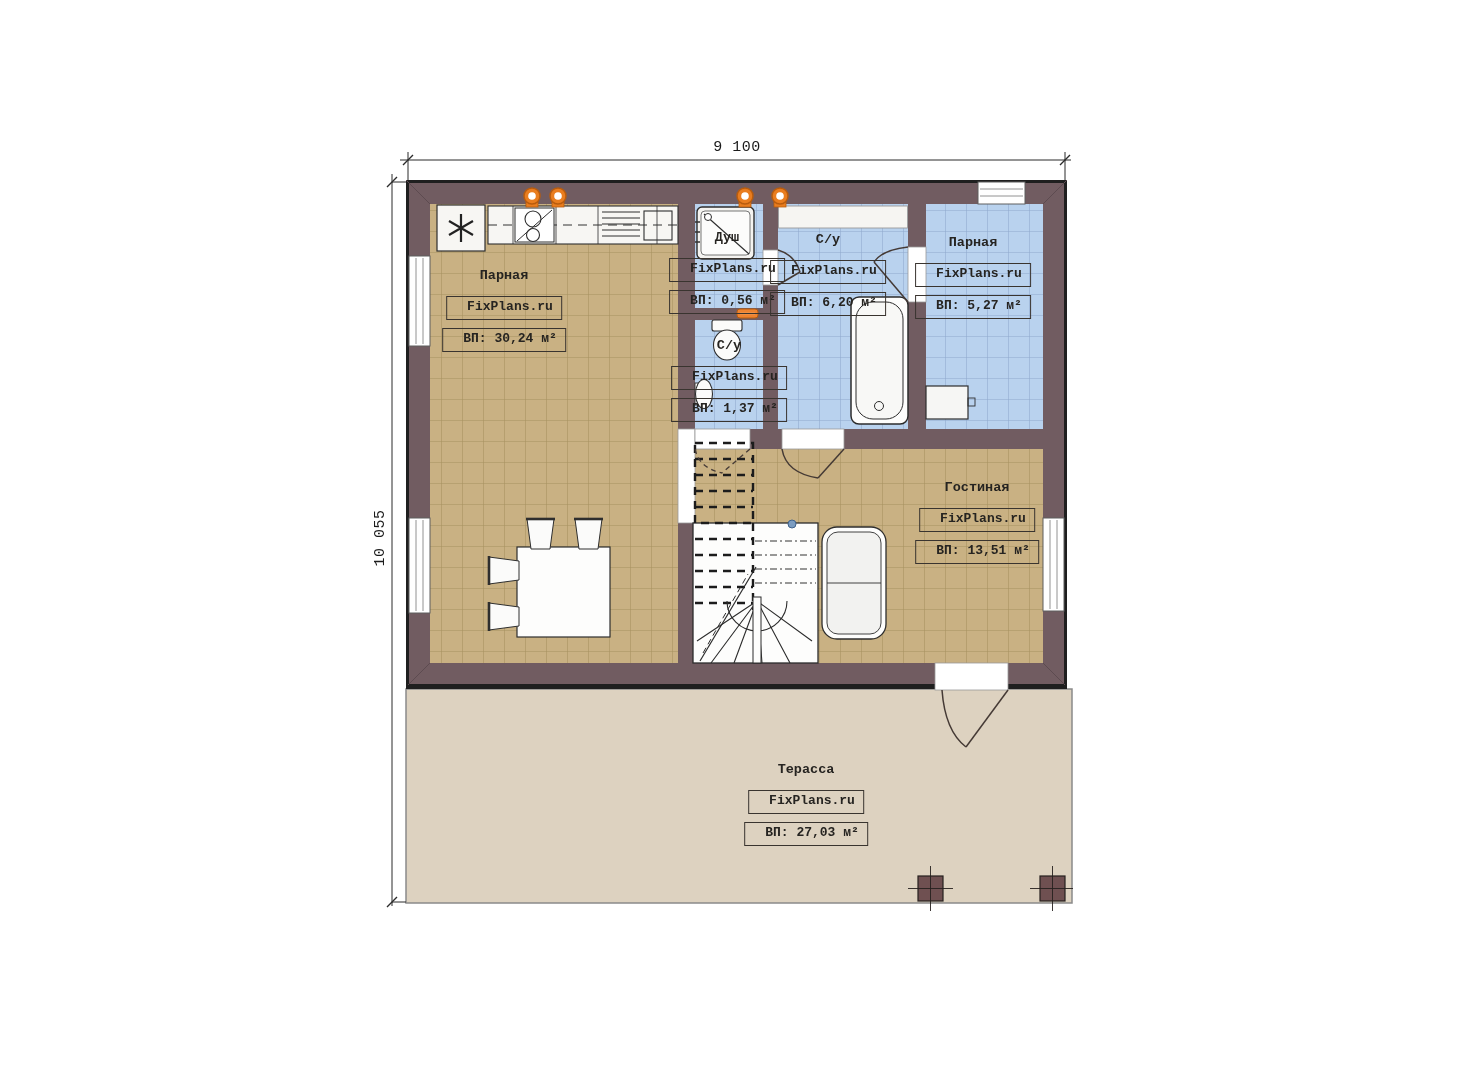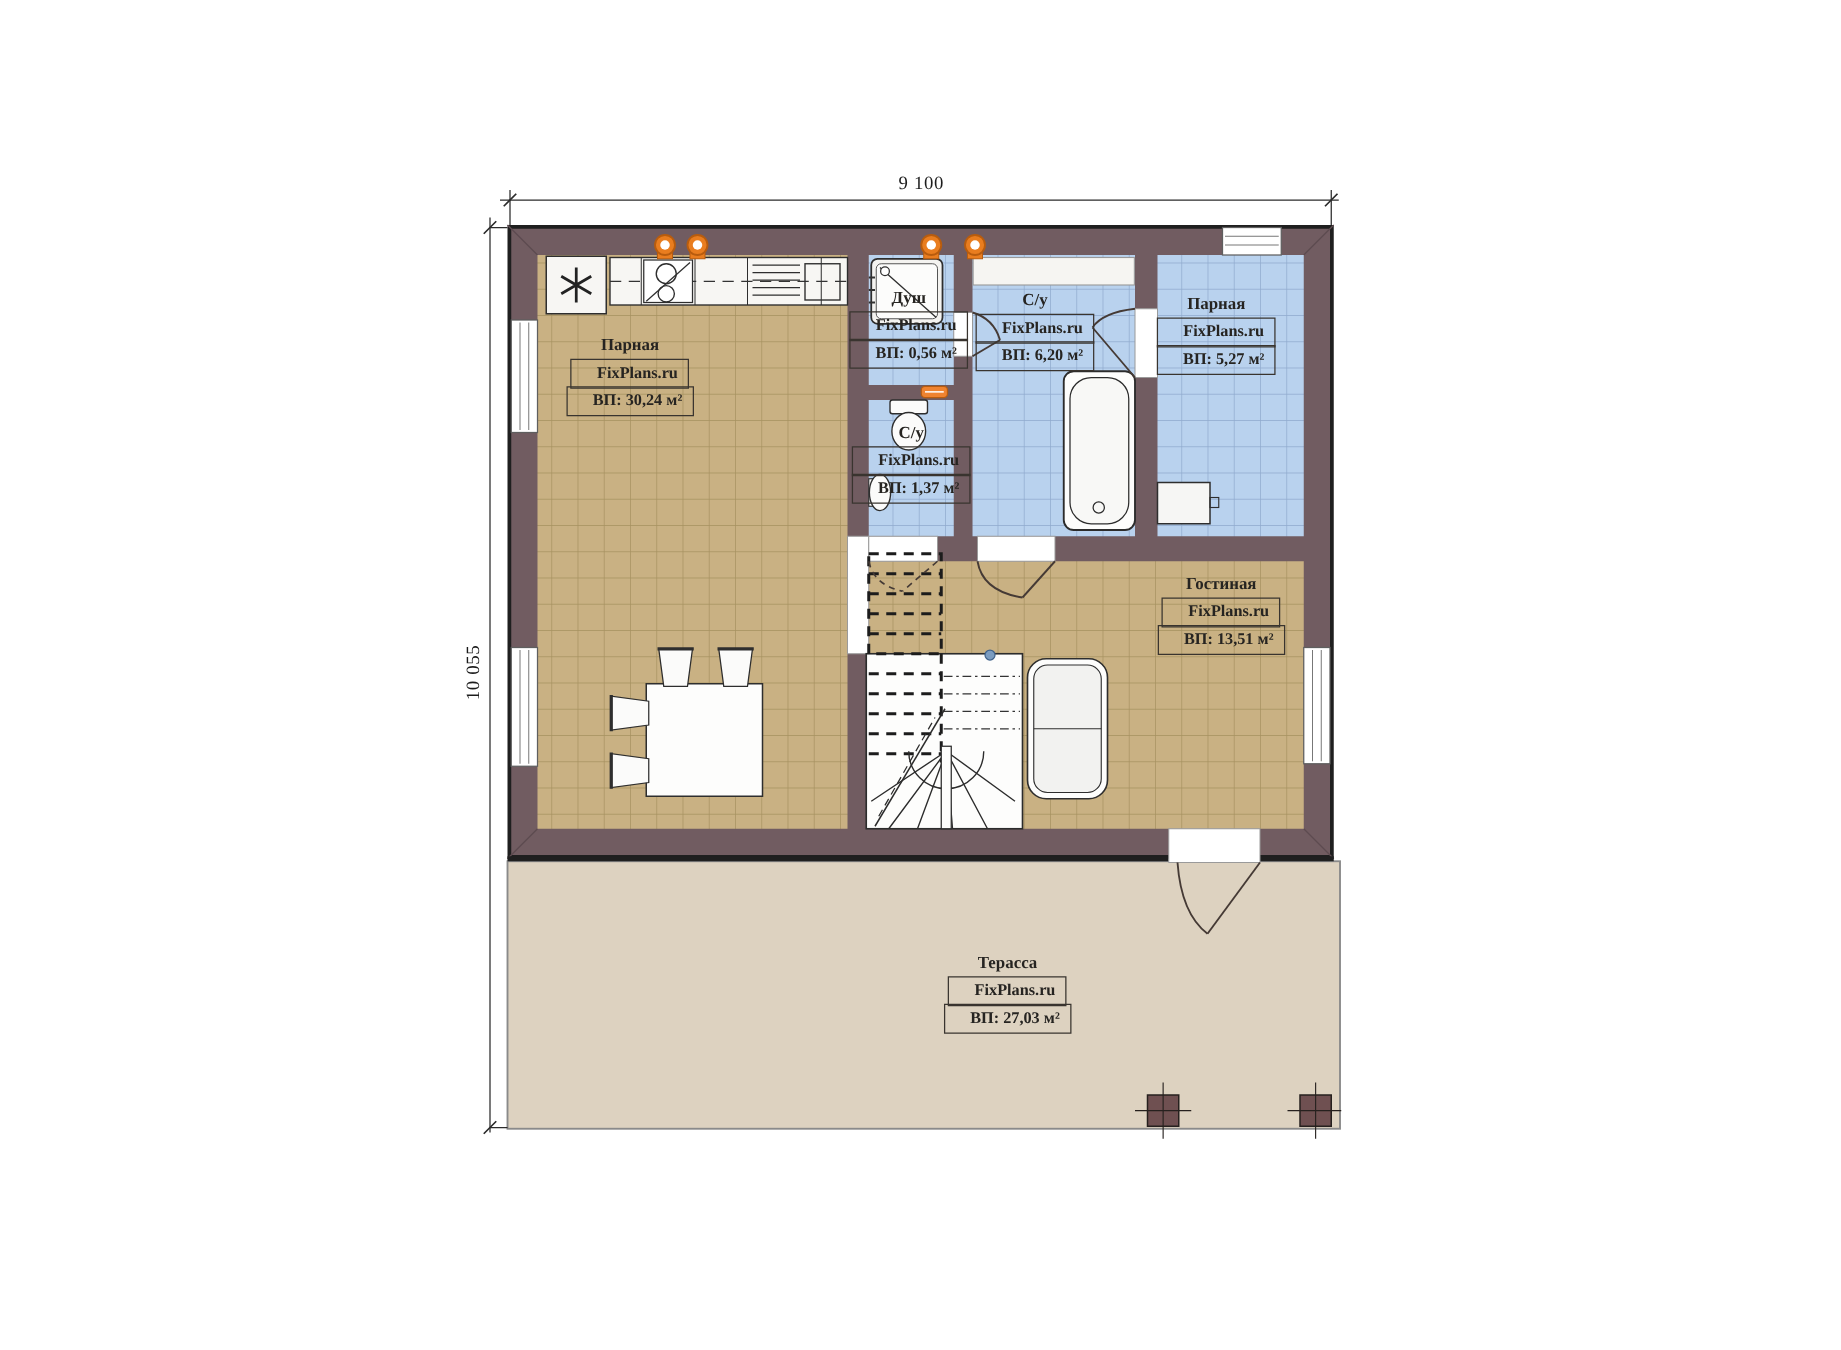--- a/index.html
+++ b/index.html
@@ -1,20 +1,20 @@
 <!DOCTYPE html>
 <html><head>
 <meta charset="utf-8">
 <style>
   html,body{margin:0;padding:0;background:#ffffff;}
   #canvas{position:relative;width:1257px;height:1080px;background:#ffffff;overflow:hidden;
-          font-family:Liberation Serif, serif;}
+          font-family:Liberation Mono, monospace;}
   #plan-svg{position:absolute;left:0;top:0;}
   .room-label{position:absolute;transform:translateX(-50%);display:flex;flex-direction:column;
-              align-items:center;z-index:5;}
+              align-items:center;z-index:5;gap:10px;}
   .room-title{font-weight:bold;font-size:13.5px;color:#262421;margin-bottom:3px;white-space:nowrap;}
   .label-box{border:1.6px solid #39342f;padding:1px 8px 2px 20px;font-weight:bold;font-size:13px;
              color:#262421;line-height:1.45;white-space:nowrap;background:transparent;text-align:center;}
   .label-box + .label-box{margin-top:-1.6px;}
   .dim-label{position:absolute;font-size:15px;color:#1c1c1c;font-weight:normal;z-index:5;
              transform:translateX(-50%);letter-spacing:.5px;}
   .dim-label.vertical{transform:translate(-50%,-50%) rotate(-90deg);}
 </style>
 </head>
 <body>
@@ -275,21 +275,21 @@
   <div class="label-box">FixPlans.ru</div>
   <div class="label-box">ВП: 5,27 м²</div>
 </div>
 
 <div class="room-label" style="left:729px;top:338px">
   <div class="room-title">С/у</div>
   <div class="label-box">FixPlans.ru</div>
   <div class="label-box">ВП: 1,37 м²</div>
 </div>
 
-<div class="room-label" style="left:977px;top:459px">
+<div class="room-label" style="left:977px;top:480px">
   <div class="room-title">Гостиная</div>
   <div class="label-box">FixPlans.ru</div>
   <div class="label-box">ВП: 13,51 м²</div>
 </div>
 
 <div class="room-label" style="left:806px;top:762px">
   <div class="room-title">Терасса</div>
   <div class="label-box">FixPlans.ru</div>
   <div class="label-box">ВП: 27,03 м²</div>
 </div>

